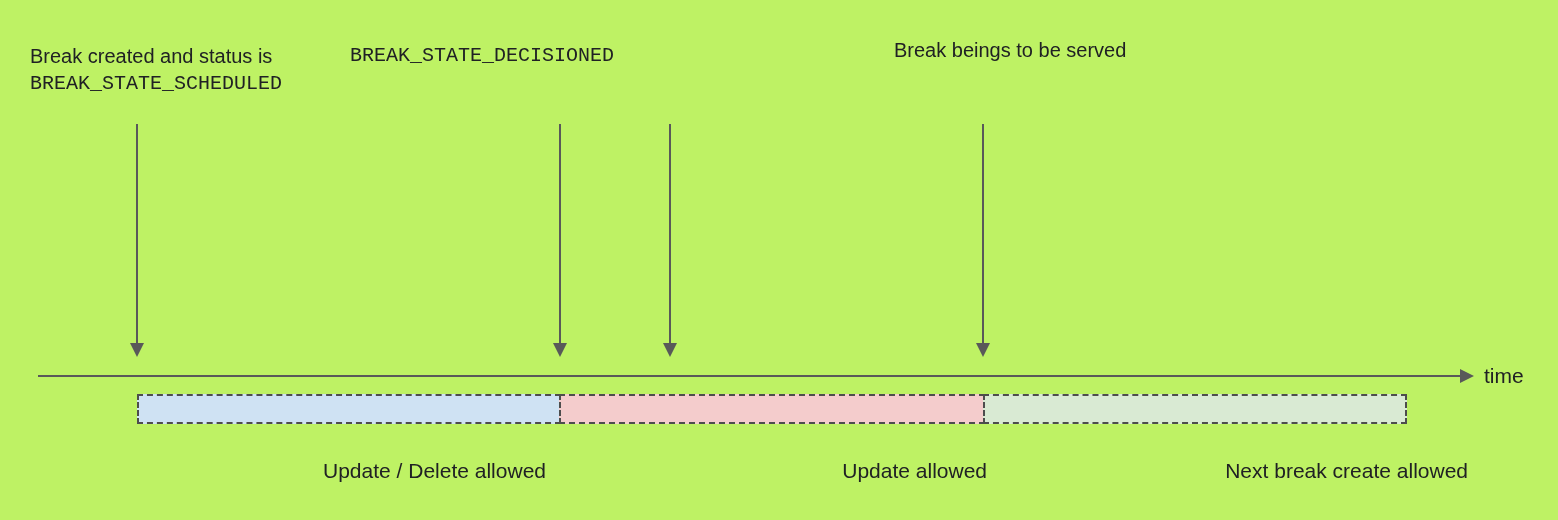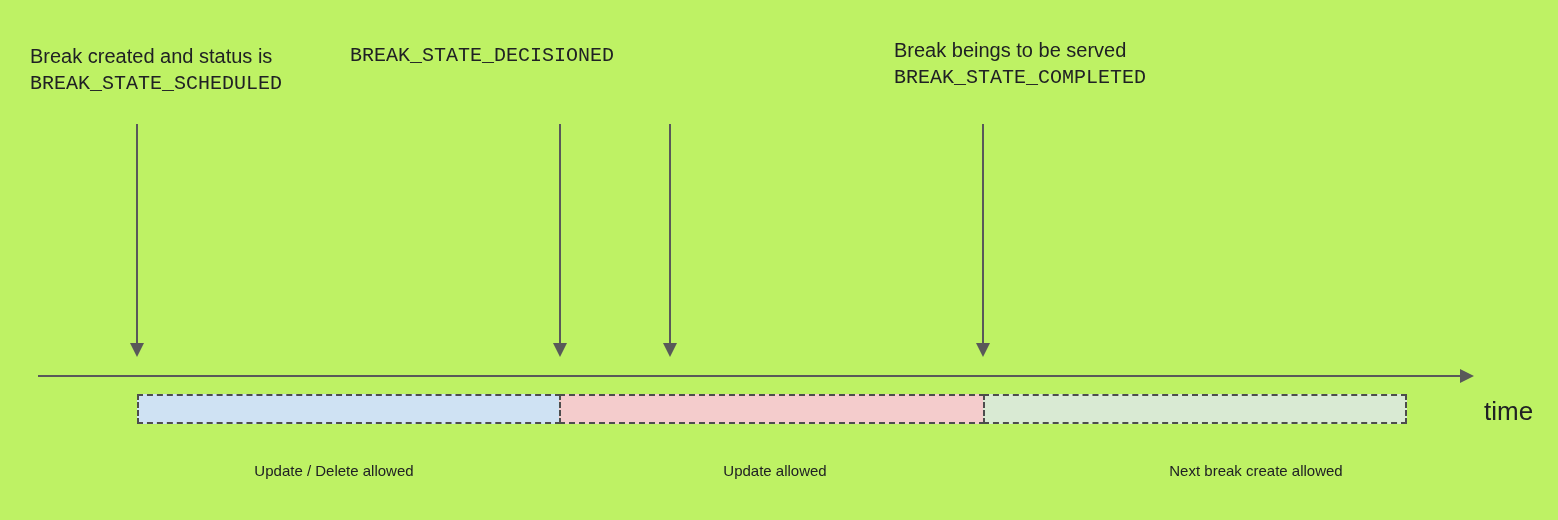--- a/index.html
+++ b/index.html
@@ -73,40 +73,39 @@
     width: 0;
     height: 0;
     border-top: 7px solid transparent;
     border-bottom: 7px solid transparent;
     border-left: 14px solid #595959;
   }
   .axis-label {
     position: absolute;
     left: 1484px;
     top: 364px;
-    font-size: 26px;
+    font-size: 21px;
     color: #202124;
-    margin-top: 32px;
   }
 
   
   .seg {
     position: absolute;
     top: 394px;
     height: 30px;
     border: 2px dashed #4d4d4d;
   }
 
   
   .seg-label {
     position: absolute;
     top: 458px;
-    font-size: 15px;
+    font-size: 21px;
     line-height: 26px;
-    text-align: center;
+    text-align: right;
     color: #202124;
     white-space: nowrap;
   }
 </style>
 </head>
 <body>
 
 <div class="canvas">
 
   <div class="ann" style="left:30px; top:42px">
@@ -116,21 +115,20 @@
 
   <div class="ann" style="left:350px; top:42px">
     <div class="ann-code">BREAK_STATE_DECISIONED</div>
   </div>
 
   <div class="ann" style="left:673px; top:42px">
   </div>
 
   <div class="ann" style="left:894px; top:36px">
     <div class="ann-line">Break beings to be served</div>
-    <div class="ann-code">BREAK_STATE_COMPLETED</div>
   </div>
 
   <div class="v-arrow" style="left:130px">
     <div class="shaft"></div>
     <div class="head"></div>
   </div>
   <div class="v-arrow" style="left:553px">
     <div class="shaft"></div>
     <div class="head"></div>
   </div>

